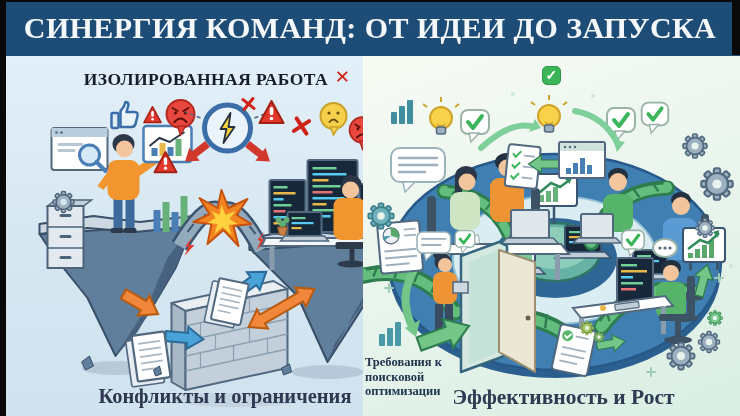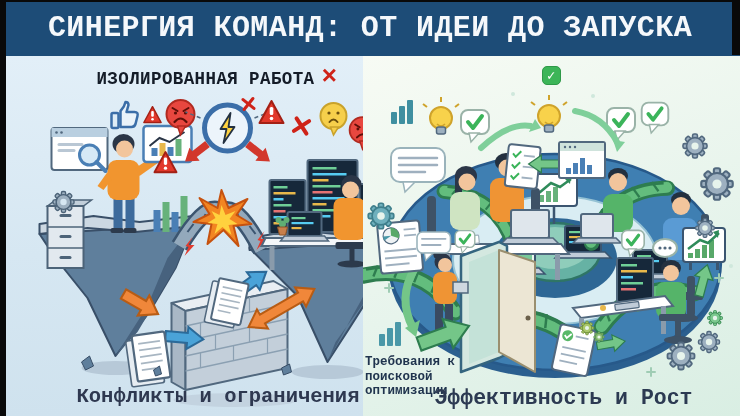--- a/index.html
+++ b/index.html
@@ -1,33 +1,33 @@
 <!DOCTYPE html>
 <html><head>
 <meta charset="utf-8">
 <style>
   * { margin:0; padding:0; box-sizing:border-box; }
   html,body { background:#2a2a2a; }
   .stage { position:relative; width:740px; height:416px; overflow:hidden;
-           font-family:Liberation Mono, monospace; background:#d9e9f3; }
+           font-family:Liberation Serif, serif; background:#d9e9f3; }
   .title-bar { position:absolute; top:0; left:0; width:740px; height:56px; background:#1d4c77;
                display:flex; align-items:center; justify-content:center; }
   .title-bar h1 { color:#f5f8fb; font-size:30px; font-weight:700; letter-spacing:.4px; white-space:nowrap; }
   .panel { position:absolute; top:56px; height:360px; }
   .panel-left  { left:0;   width:434px; background:linear-gradient(180deg,#e2eff8 0%,#d6e7f2 55%,#cfe2ee 100%); }
   .panel-right { left:363px; width:377px; background:linear-gradient(160deg,#f7fbf4 0%,#e7f4ec 55%,#d9eee3 100%); }
   .scene { position:absolute; left:0; top:0; width:100%; height:100%; display:block; }
   .panel-heading { position:absolute; top:10px; left:0; width:100%; text-align:center;
                    font-size:17.5px; font-weight:700; color:#141c28; letter-spacing:.4px;
                    display:flex; justify-content:center; align-items:center; gap:7px; z-index:3; }
   .mark-x { color:#cf2318; font-size:26px; font-weight:700; line-height:1; transform:translateY(-2px); }
   .mark-check { width:19px; height:19px; background:#3cb558; border:1.5px solid #2e9948; border-radius:5px;
                 display:inline-flex; align-items:center; justify-content:center; }
   .mark-check span { color:#fff; font-size:14px; font-weight:700; line-height:1; }
-  .panel-caption { position:absolute; bottom:8px; left:1px; width:100%; text-align:center;
+  .panel-caption { position:absolute; bottom:8px; left:8px; width:100%; text-align:center;
                    font-weight:700; color:#2e3850; z-index:3; }
   .panel-left  .panel-caption { font-size:20.5px; }
   .panel-right .panel-caption { left:32px; width:337px; font-size:21.5px; bottom:6px; color:#2c3a52; }
   .annotation { position:absolute; left:2px; bottom:17px; width:118px; font-size:12.5px; font-weight:700;
                 line-height:1.18; color:#20344e; z-index:3; }
   .edge-left  { position:absolute; left:0; top:0; width:6px; height:416px; background:#090909; z-index:9; }
   .edge-top   { position:absolute; left:0; top:0; width:740px; height:2px; background:#090909; z-index:9; }
   .edge-right { position:absolute; right:0; top:0; width:8px; height:55px; background:#090909; z-index:9; }
 </style>
 </head>

